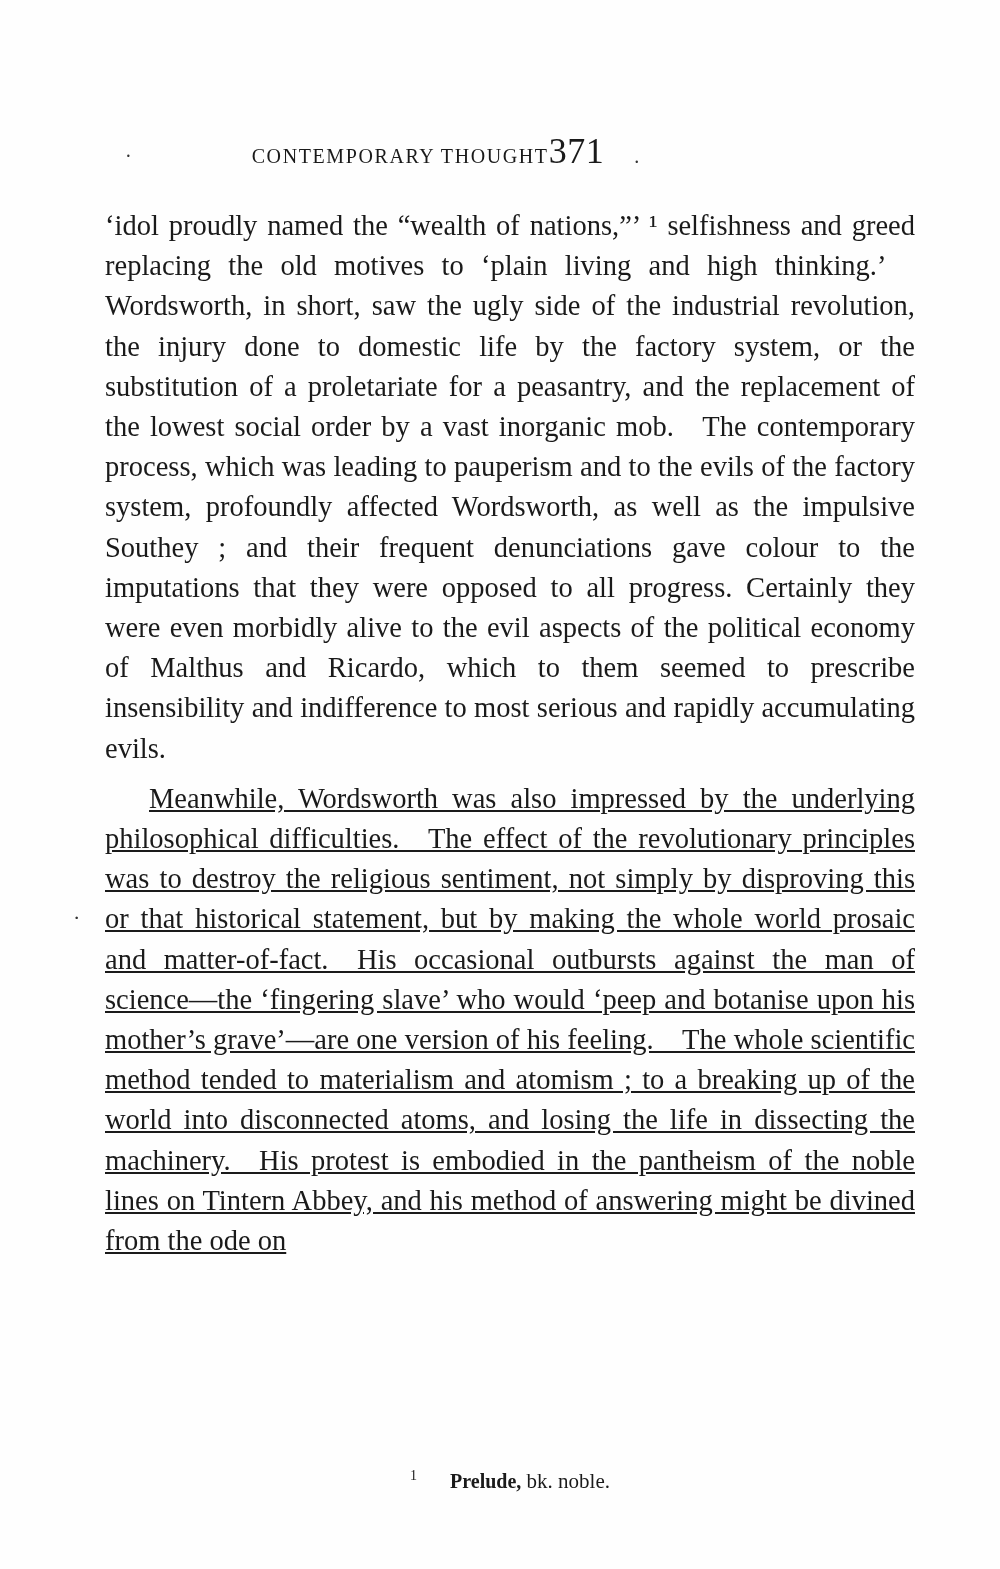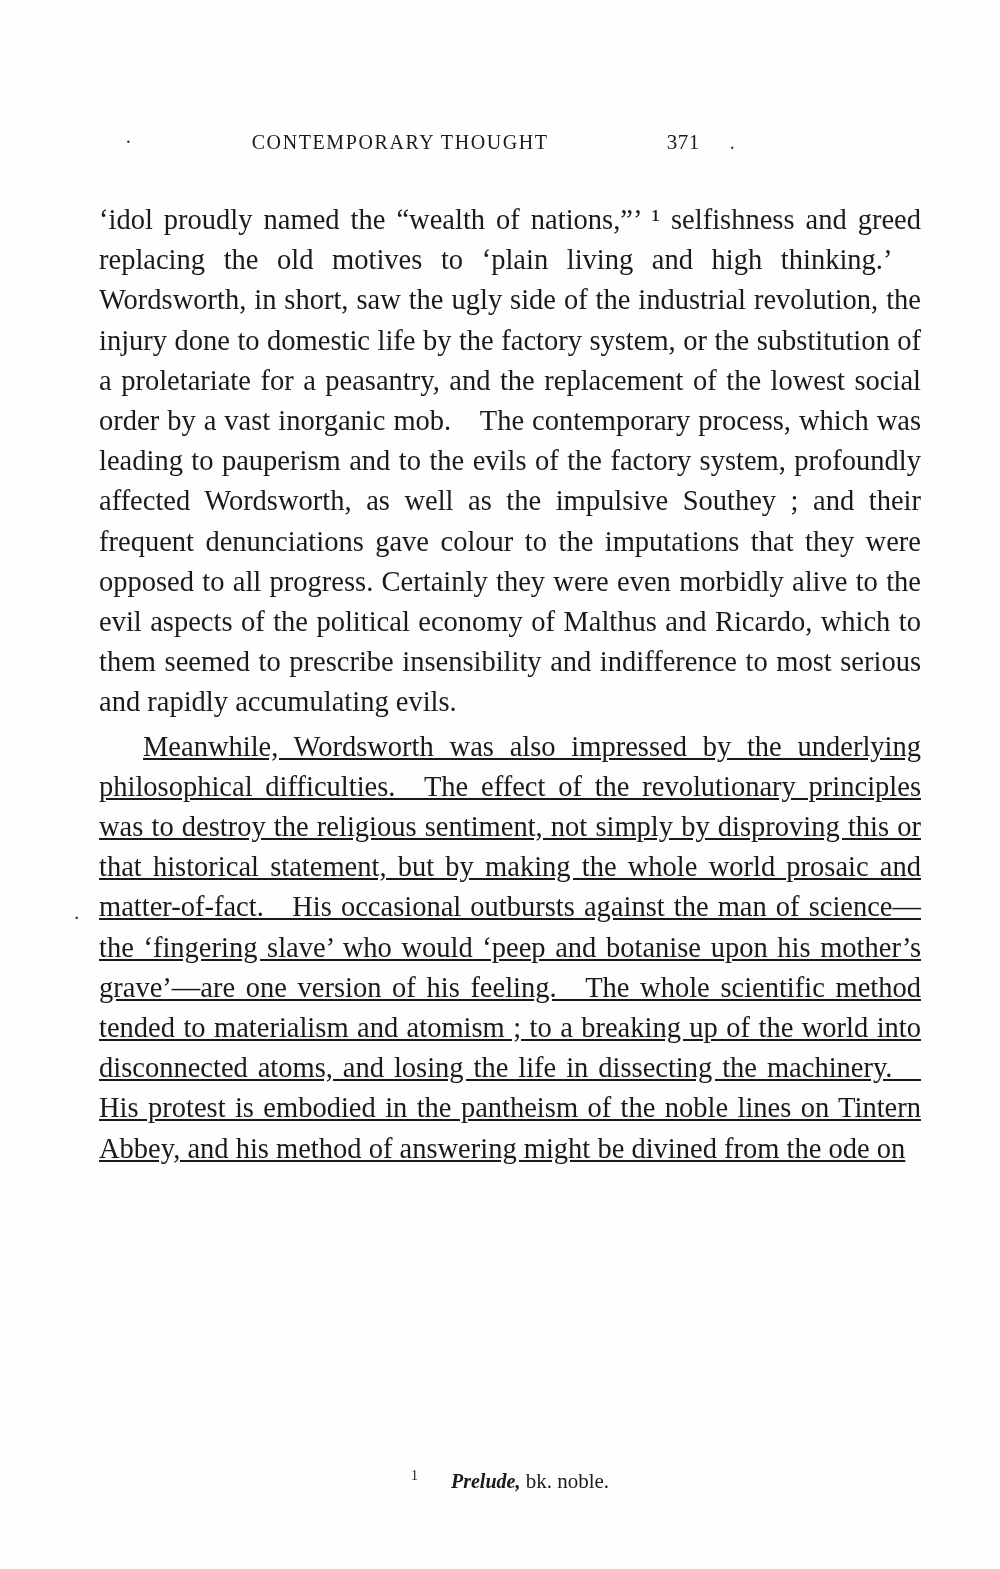--- a/index.html
+++ b/index.html
@@ -33,41 +33,40 @@
     justify-content: flex-start;
   }
   .header-title {
     font-size: 20px;
     letter-spacing: 1.6px;
     font-weight: normal;
     white-space: nowrap;
     margin-left: 120px;
   }
   .header-page-number {
-    font-size: 21px;
+    font-size: 36px;
     letter-spacing: 0.5px;
-    margin-left: 118px;
   }
   .header-dot {
     font-size: 20px;
     margin-left: 30px;
     color: #333;
   }
   .body-text {
     position: absolute;
     left: 95px;
     top: 196px;
     width: 830px;
     font-size: 28.5px;
     line-height: 40.2px;
     text-align: justify;
     text-justify: inter-word;
   }
   .body-text p {
-    margin: 4px;
+    margin: 10px;
   }
   .body-text p.indent {
     text-indent: 44px;
     text-decoration: underline;
   }
   .marginal-dot {
     position: absolute;
     left: 73px;
     top: 905px;
     font-size: 22px;
@@ -80,21 +79,20 @@
     width: 830px;
     text-align: center;
     font-size: 21px;
   }
   .footnote sup {
     font-size: 14px;
     vertical-align: super;
     margin-right: 5px;
   }
   .footnote .it {
-    font-style: italic;
     font-weight: bold;
     font-size: 20px;
     margin-left: 28px;
   }
 </style>
 </head>
 <body>
 
 <div class="page">
 

